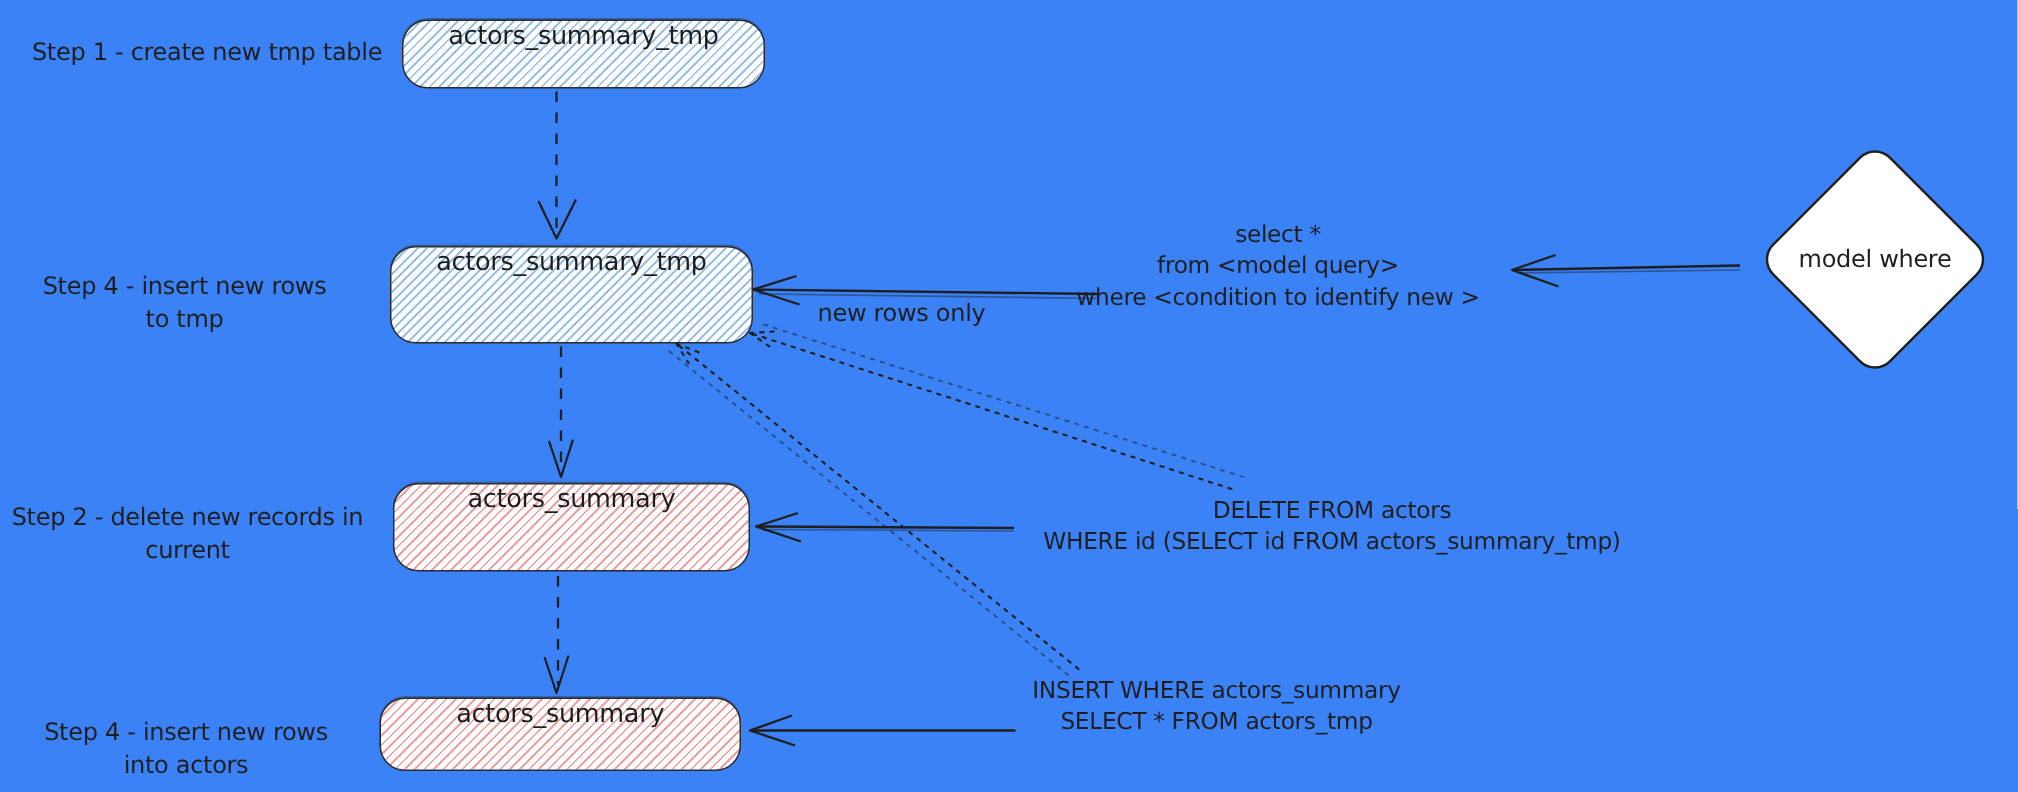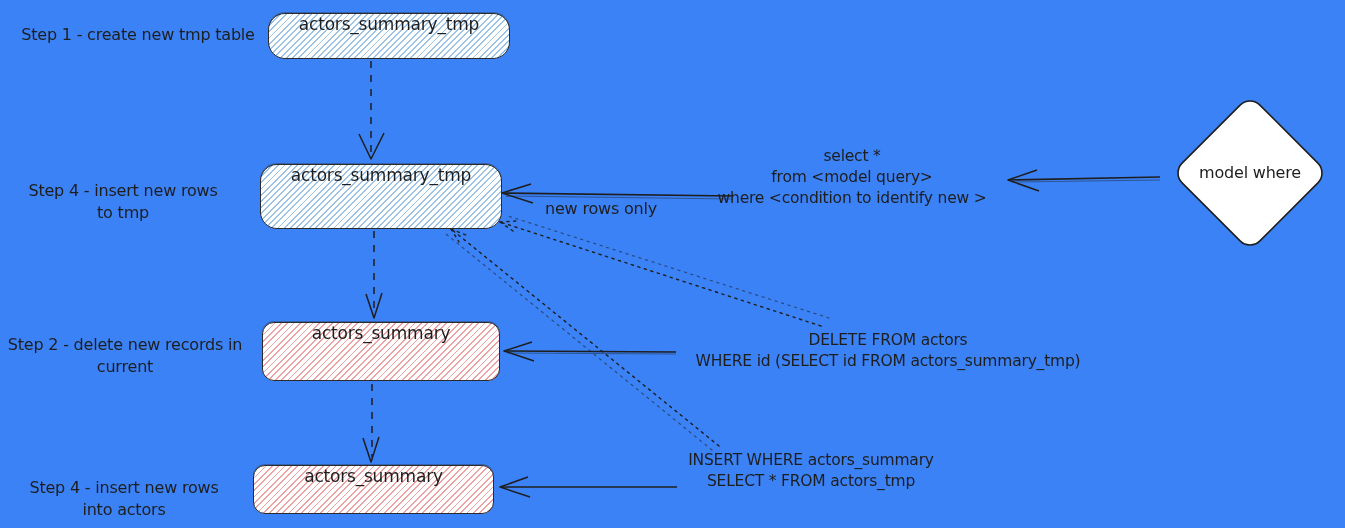--- a/index.html
+++ b/index.html
@@ -32,21 +32,20 @@
   }
   .node.blue {
     background-image:repeating-linear-gradient(135deg,
       transparent 0, transparent 3.1px,
       var(--blue-hatch,#9cc3e5) 3.1px, var(--blue-hatch,#9cc3e5) 4.4px);
   }
   .node.red {
     background-image:repeating-linear-gradient(135deg,
       transparent 0, transparent 3.3px,
       var(--red-hatch,#eda3a3) 3.3px, var(--red-hatch,#eda3a3) 4.5px);
-    border-radius:12px;
   }
 </style>
 </head>
 <body>
 
 <div class="canvas">
 
   <svg class="layer" width="1345" height="528" viewBox="0 0 1345 528">
 
     <g>

